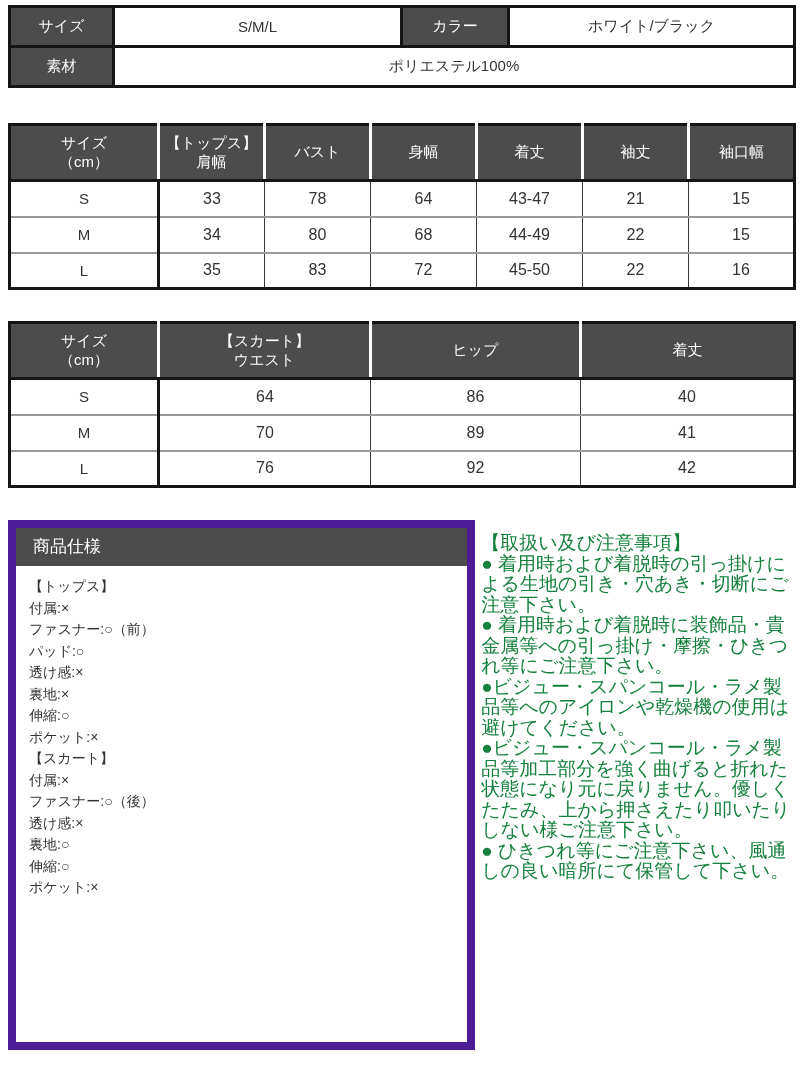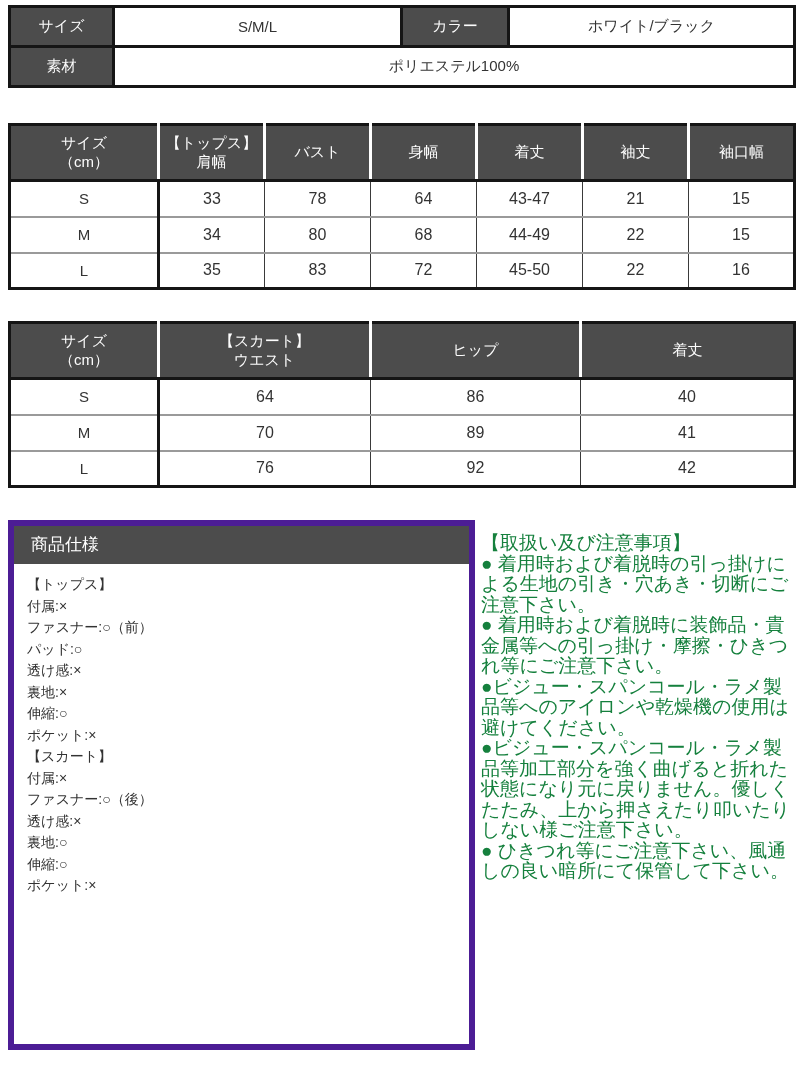--- a/index.html
+++ b/index.html
@@ -33,21 +33,21 @@
     border-top:2px solid #9a9a9a; border-bottom:2px solid #9a9a9a;
     border-left:1px solid #3a3a3a; border-right:1px solid #3a3a3a;
   }
   .size-table td:first-child { border-left:3px solid #151515; border-right:3px solid #151515; font-size:15px; }
   .size-table td:last-child  { border-right:3px solid #151515; }
   .size-table tr:last-child td { border-bottom:3px solid #151515; }
   .skirt-table { margin-top:31px; }
 
   
   .bottom { display:flex; align-items:flex-start; margin:32px 0 0 8px; }
-  .spec-box { width:514px; height:530px; border:6px solid #4c1d95; background:#fff; }
+  .spec-box { width:514px; height:530px; border:8px solid #4c1d95; background:#fff; }
   .spec-title-bar {
     height:38px; background:#4c4c4c; color:#ffffff;
     font-size:17px; line-height:38px; padding-left:17px;
   }
   .spec-lines { padding:10px 10px 0 13px; font-size:14px; line-height:21.5px; color:#333; }
   .spec-line { white-space:pre; }
 
   .care-box { width:352px; margin-left:6px; padding-top:13px; font-size:19px; line-height:20.5px; color:#15803d; }
   .care-title { margin:0; }
   .care-item { margin:0; }

